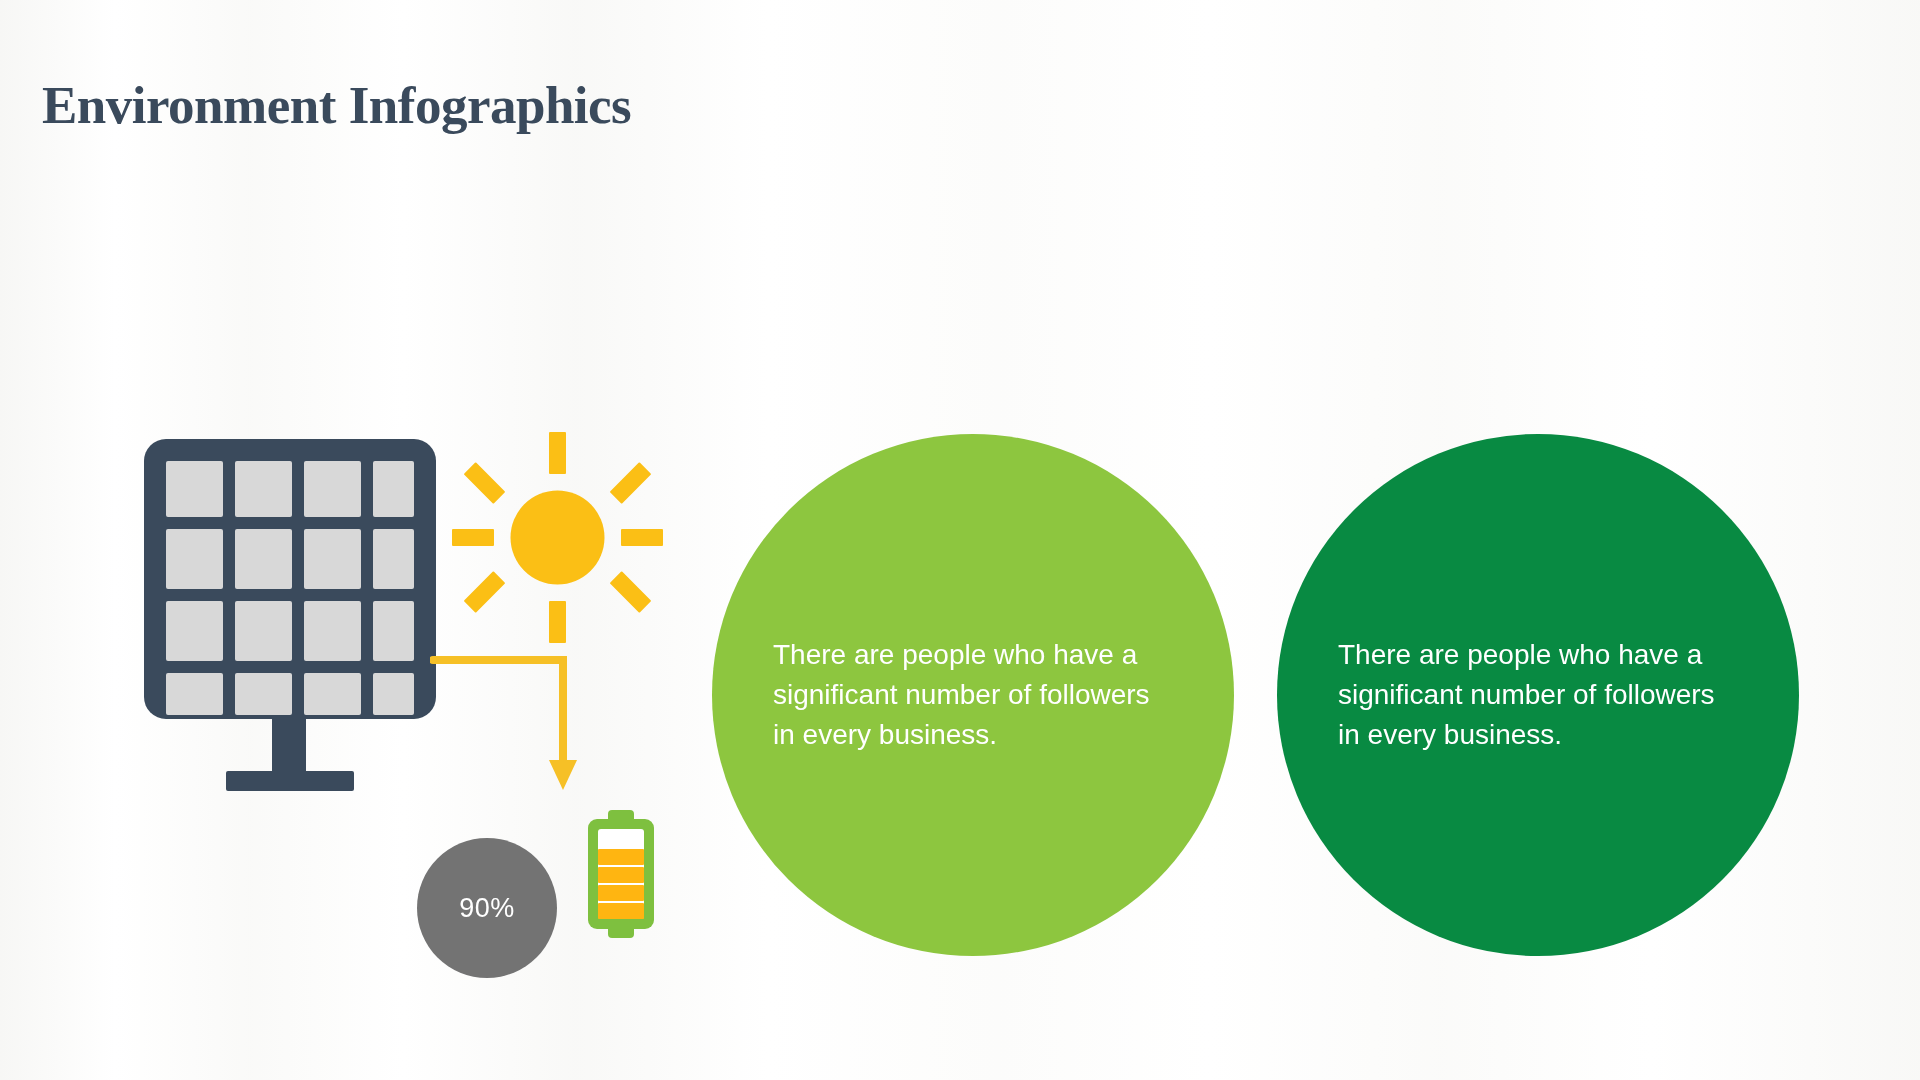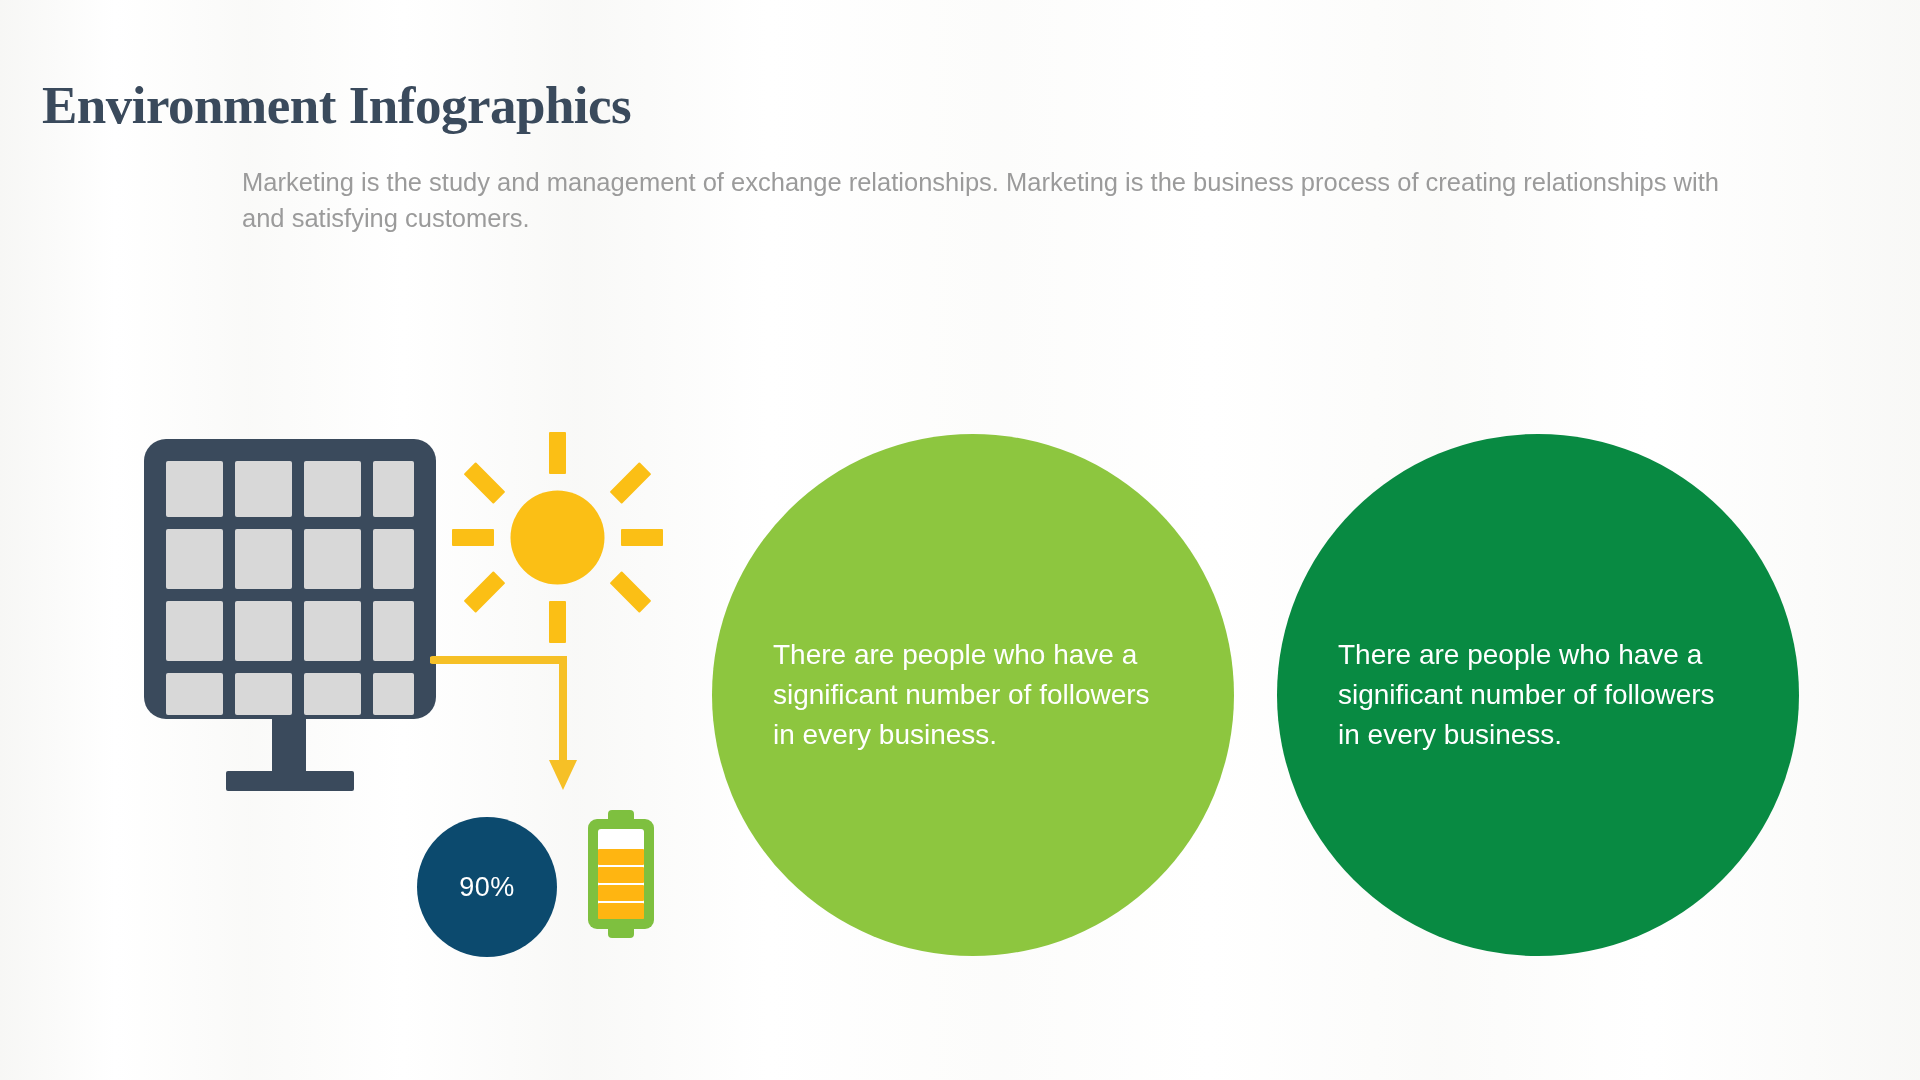--- a/index.html
+++ b/index.html
@@ -89,25 +89,25 @@
     top: 10px;
   }
   .flow-arrow {
     position: absolute;
     left: 310px;
     top: 235px;
   }
   .percent-bubble {
     position: absolute;
     left: 297px;
-    top: 397px;
+    top: 418px;
     width: 140px;
     height: 140px;
     border-radius: 50%;
-    background: #0c4a6e;
+    background: #737373;
     display: flex;
     align-items: center;
     justify-content: center;
   }
   .percent-bubble span {
     color: #ffffff;
     font-size: 27px;
     font-weight: 400;
     letter-spacing: 0.5px;
   }
@@ -154,21 +154,20 @@
 </style>
 </head>
 <body>
 
 <div class="bg-texture"></div>
 
 <div class="slide">
 
   <div class="header">
     <h1 class="page-title">Environment Infographics</h1>
-    <p class="page-subtitle">Marketing is the study and management of exchange relationships. Marketing is the business process of creating relationships with and satisfying customers.</p>
   </div>
 
   <div class="icon-cluster">
 
     <div class="solar-panel">
       <svg width="300" height="360" viewBox="0 0 300 360" xmlns="http://www.w3.org/2000/svg">
 
         <rect x="4" y="4" width="292" height="280" rx="22" ry="22" fill="#3a4a5c"></rect>
 
         <g fill="#d8d8d8">

